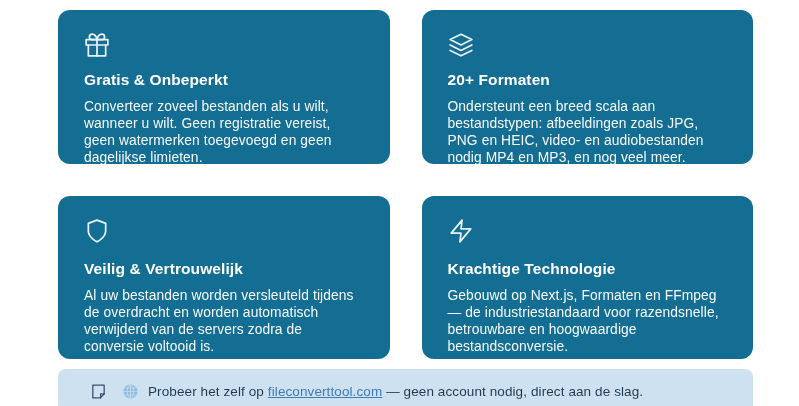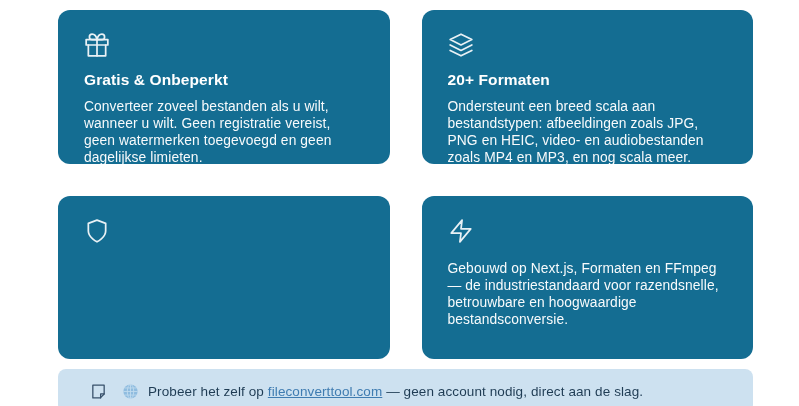--- a/index.html
+++ b/index.html
@@ -104,37 +104,40 @@
 
     <div class="card row1">
       <div class="card-icon">
         <svg viewBox="0 0 24 24" fill="none" stroke="currentColor" stroke-width="1.6" stroke-linecap="round" stroke-linejoin="round">
           <polygon points="12 2 2 7 12 12 22 7 12 2"></polygon>
           <polyline points="2 12 12 17 22 12"></polyline>
           <polyline points="2 17 12 22 22 17"></polyline>
         </svg>
       </div>
       <div class="card-title">20+ Formaten</div>
-      <div class="card-desc">Ondersteunt een breed scala aan bestandstypen: afbeeldingen zoals JPG, PNG en HEIC, video- en audiobestanden zoals MP4 en MP3, en nog scala meer.</div>
+      <div class="card-desc">Ondersteunt een breed scala aan bestandstypen: afbeeldingen zoals JPG, PNG en HEIC, video- en audiobestanden nodig MP4 en MP3, en nog veel meer.</div>
     </div>
 
     <div class="card row2">
       <div class="card-icon">
         <svg viewBox="0 0 24 24" fill="none" stroke="currentColor" stroke-width="1.6" stroke-linecap="round" stroke-linejoin="round">
           <path d="M12 22s8-4 8-10V5l-8-3-8 3v7c0 6 8 10 8 10z"></path>
         </svg>
       </div>
+      <div class="card-title">Veilig &amp; Vertrouwelijk</div>
+      <div class="card-desc">Al uw bestanden worden versleuteld tijdens de overdracht en worden automatisch verwijderd van de servers zodra de conversie voltooid is.</div>
     </div>
 
     <div class="card row2">
       <div class="card-icon">
         <svg viewBox="0 0 24 24" fill="none" stroke="currentColor" stroke-width="1.6" stroke-linecap="round" stroke-linejoin="round">
           <polygon points="13 2 3 14 12 14 11 22 21 10 12 10 13 2"></polygon>
         </svg>
       </div>
+      <div class="card-title">Krachtige Technologie</div>
       <div class="card-desc">Gebouwd op Next.js, Formaten en FFmpeg — de industriestandaard voor razendsnelle, betrouwbare en hoogwaardige bestandsconversie.</div>
     </div>
 
   </div>
 
   <div class="banner">
     <span class="banner-note-icon">
       <svg viewBox="0 0 24 24" fill="none" stroke="currentColor" stroke-width="1.8" stroke-linecap="round" stroke-linejoin="round">
         <path d="M4 3h16v12.5L14.5 21H4z"></path>
         <path d="M15 21v-5.5h5"></path>

